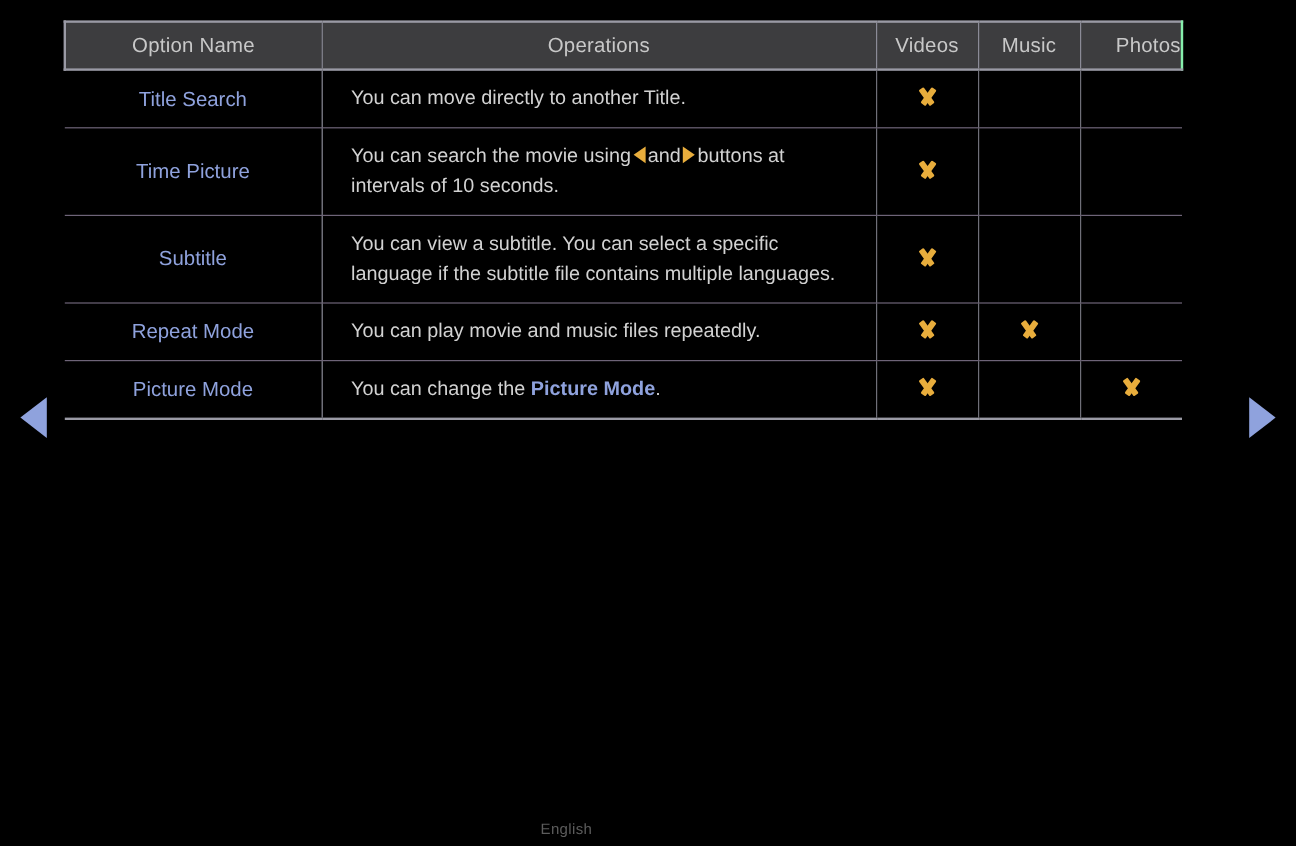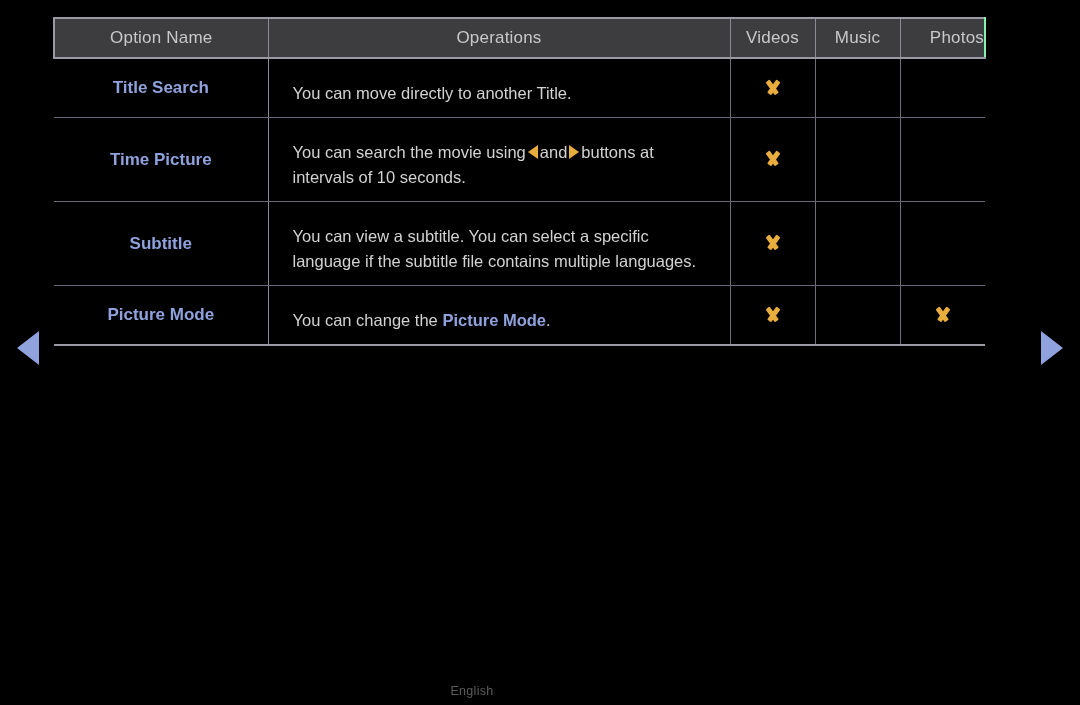--- a/index.html
+++ b/index.html
@@ -78,29 +78,29 @@
     border-right: 1px solid #6f6f78;
     padding: 0 0;
     vertical-align: middle;
     font-size: 16.5px;
   }
   tbody tr:last-child td { border-bottom: 2px solid #9a9aa5; }
   tbody td.td-option {
     border-left: none;
     border-right: 1px solid #8b8b97;
     color: #8fa2dd;
-    font-weight: bold;
+    font-weight: normal;
     font-size: 17px;
     text-align: center;
     padding: 0 6px;
   }
   tbody td.td-ops {
     color: #d2d2d2;
     text-align: left;
-    padding: 22px 14px 11px 24px;
+    padding: 11px 14px 11px 24px;
     line-height: 25px;
     font-size: 16.5px;
   }
   tbody td.td-mark {
     text-align: center;
   }
   tbody td.td-photos { border-right: none; }
 
   
   .chev {
@@ -202,20 +202,27 @@
       </tr>
 
       <tr>
         <td class="td-option">Subtitle</td>
         <td class="td-ops"><span>You can view a subtitle. You can select a specific language if the subtitle file contains multiple languages.</span></td>
         <td class="td-mark td-videos"><span class="chev"></span></td>
         <td class="td-mark td-music"><span class="chev-empty"></span></td>
         <td class="td-mark td-photos"><span class="chev-empty"></span></td>
       </tr>
 
+      <tr>
+        <td class="td-option">Repeat Mode</td>
+        <td class="td-ops"><span>You can play movie and music files repeatedly.</span></td>
+        <td class="td-mark td-videos"><span class="chev"></span></td>
+        <td class="td-mark td-music"><span class="chev"></span></td>
+        <td class="td-mark td-photos"><span class="chev-empty"></span></td>
+      </tr>
 
 
       <tr>
         <td class="td-option">Picture Mode</td>
         <td class="td-ops"><span>You can change the</span> <span class="hl">Picture Mode</span><span>.</span></td>
         <td class="td-mark td-videos"><span class="chev"></span></td>
         <td class="td-mark td-music"><span class="chev-empty"></span></td>
         <td class="td-mark td-photos"><span class="chev"></span></td>
       </tr>
 

